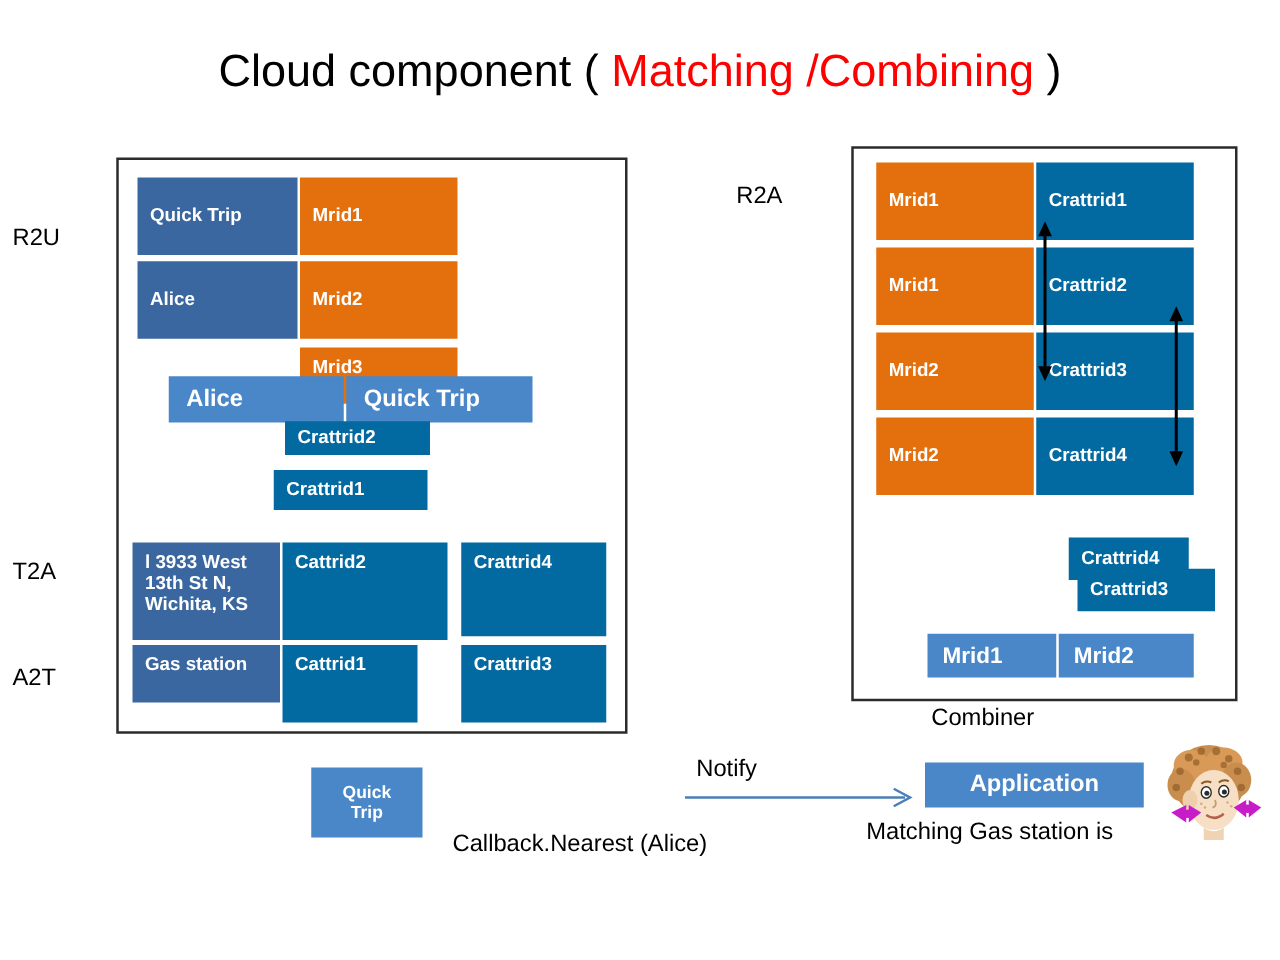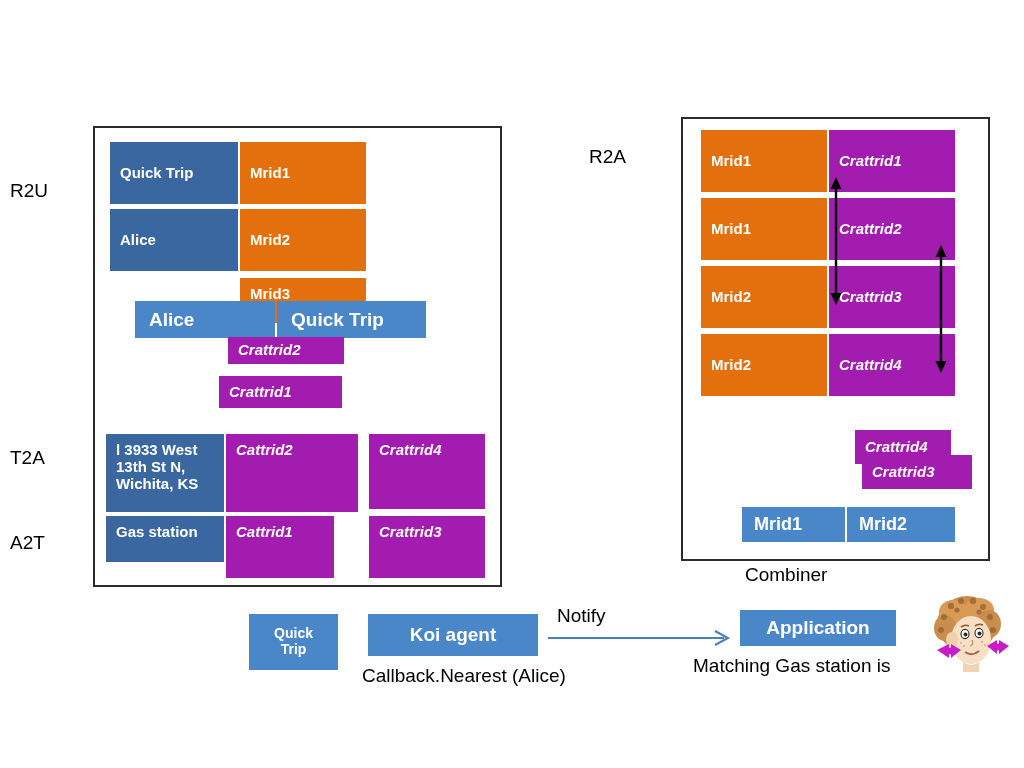--- a/index.html
+++ b/index.html
@@ -35,21 +35,21 @@
     position:absolute;box-sizing:border-box;
     display:flex;align-items:center;
     color:#ffffff;font-weight:bold;font-size:15px;
     padding-left:10px;line-height:1.12;
   }
   .box.center{justify-content:center;padding-left:0;text-align:center;}
   .box.top{align-items:flex-start;padding-top:6px;}
   .blue-dark{background:#3A679F;}
   .blue-light{background:#4A87C8;}
   .orange{background:#E3700D;}
-  .green{background:#a21caf;font-style:italic;}
+  .green{background:#0369a1;}
 
   
   .varrow{position:absolute;}
   .varrow svg{display:block;}
 
   
   .notify-arrow{position:absolute;}
   .notify-label{
     position:absolute;font-size:19px;color:#000;white-space:nowrap;
   }
@@ -59,20 +59,23 @@
   }
 
   
   .face{position:absolute;}
 </style>
 </head>
 <body>
 
 <div class="stage">
 
+  <div class="title">
+    <span>Cloud component ( </span><span class="red">Matching /Combining</span><span> )</span>
+  </div>
 
   <div class="panel" style="left:93px;top:126px;width:405px;height:457px;"></div>
 
   <div class="sidelabel" style="left:10px;top:180px;">R2U</div>
   <div class="sidelabel" style="left:10px;top:447px;">T2A</div>
   <div class="sidelabel" style="left:10px;top:532px;">A2T</div>
 
   <div class="box blue-dark" style="left:110px;top:142px;width:128px;height:62px;">Quick Trip</div>
   <div class="box orange" style="left:240px;top:142px;width:126px;height:62px;">Mrid1</div>
 
@@ -133,34 +136,33 @@
   <div class="box blue-light" style="left:742px;top:507px;width:103px;height:35px;font-size:18px;padding-left:12px;">Mrid1</div>
   <div class="box blue-light" style="left:847px;top:507px;width:108px;height:35px;font-size:18px;padding-left:12px;">Mrid2</div>
 
   <div class="panel-caption" style="left:745px;top:564px;width:180px;">Combiner</div>
 
   <div class="box blue-light center" style="left:249px;top:614px;width:89px;height:56px;flex-direction:column;font-size:14px;">
     <span>Quick</span>
     <span>Trip</span>
   </div>
 
-  <div class="box blue-light center" style="left:368px;top:614px;width:170px;height:42px;font-size:19px;">Koi agent</div>
 
   <div class="notify-label" style="left:557px;top:605px;">Notify</div>
 
   <div class="notify-arrow" style="left:548px;top:628px;">
     <svg width="186" height="20" viewBox="0 0 186 20">
       <line x1="0" y1="10" x2="176" y2="10" stroke="#4A7EB5" stroke-width="2"></line>
       <polyline points="167,3 180,10 167,17" fill="none" stroke="#4A7EB5" stroke-width="2"></polyline>
     </svg>
   </div>
 
   <div class="plain-text" style="left:362px;top:665px;">Callback.Nearest (Alice)</div>
 
-  <div class="box blue-light center" style="left:740px;top:610px;width:156px;height:36px;font-size:19px;">Application</div>
+  <div class="box blue-light center" style="left:740px;top:610px;width:175px;height:36px;font-size:19px;">Application</div>
 
   <div class="plain-text" style="left:693px;top:655px;">Matching Gas station is</div>
 
   <div class="face" style="left:917px;top:588px;">
     <svg width="96" height="96" viewBox="0 0 96 96">
 
       <ellipse cx="50" cy="36" rx="30" ry="28" fill="#C98E4E"></ellipse>
       <ellipse cx="36" cy="24" rx="14" ry="12" fill="#D99A58"></ellipse>
       <ellipse cx="62" cy="22" rx="15" ry="12" fill="#D99A58"></ellipse>
       <ellipse cx="72" cy="36" rx="12" ry="14" fill="#C98E4E"></ellipse>

